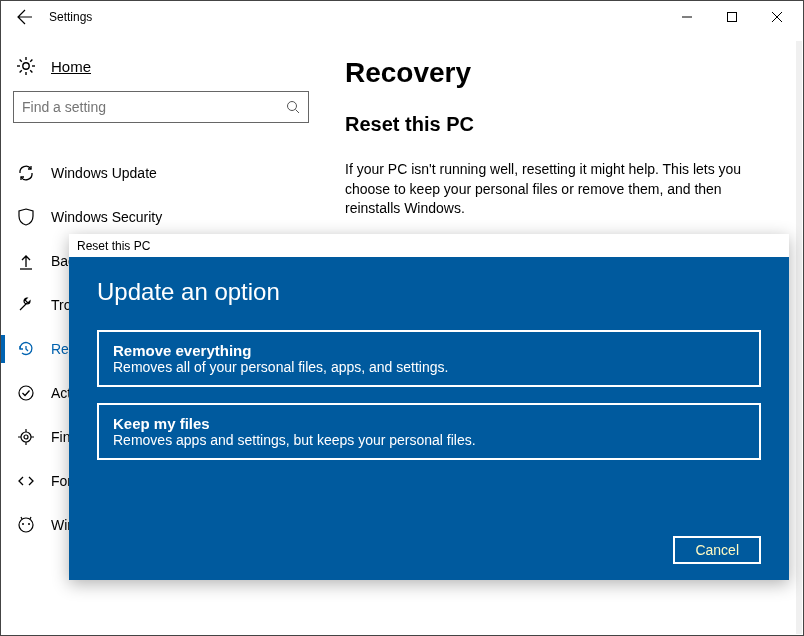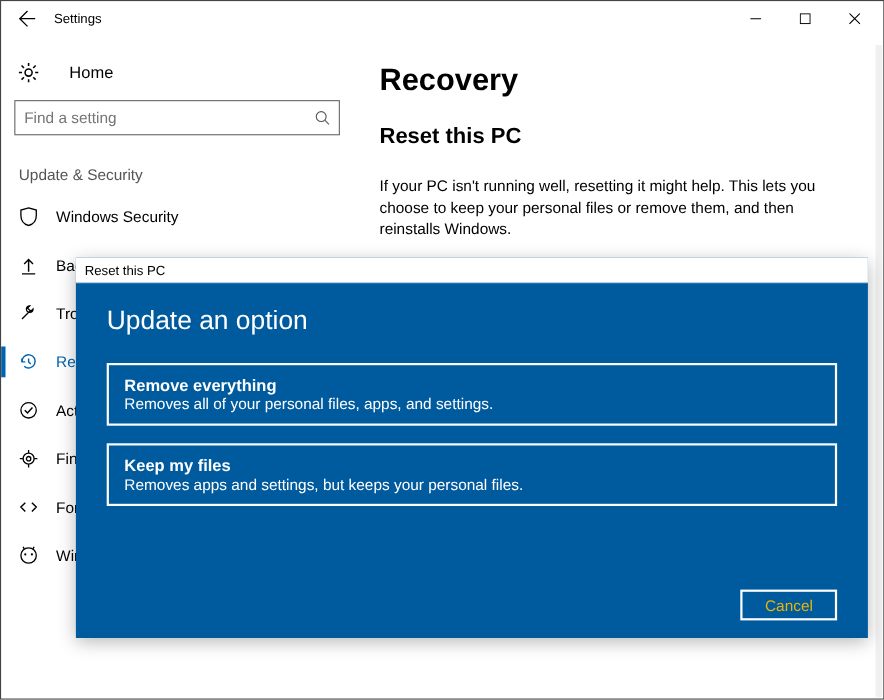--- a/index.html
+++ b/index.html
@@ -4,21 +4,21 @@
 <style>
 * { margin: 0; padding: 0; box-sizing: border-box; font-family: "Segoe UI", -apple-system, BlinkMacSystemFont, sans-serif; }
 body { width: 804px; height: 636px; background: #fff; position: relative; overflow: hidden; border: 1px solid #444; }
 .titlebar { height: 32px; display: flex; align-items: center; padding: 0 4px; }
 .back-btn { width: 40px; height: 32px; display: flex; align-items: center; justify-content: center; color: #000; }
 .title { font-size: 12px; margin-left: 4px; color: #000; }
 .win-controls { margin-left: auto; display: flex; }
 .win-ctl { width: 45px; height: 32px; display: flex; align-items: center; justify-content: center; color: #000; }
 .main { display: flex; height: calc(100% - 32px); }
 .sidebar { width: 320px; padding: 16px 12px 0 12px; }
-.home-row { display: flex; align-items: center; gap: 28px; padding: 8px 4px 16px 4px; }
+.home-row { display: flex; align-items: center; gap: 16px; padding: 8px 4px 16px 4px; text-decoration: underline; }
 .home-row svg { flex-shrink: 0; }
 .home-row span { font-size: 15px; }
 .search-box { display: flex; align-items: center; border: 1px solid #666; height: 32px; padding: 0 8px; margin-bottom: 28px; }
 .search-box input { border: none; outline: none; flex: 1; font-size: 14px; background: transparent; }
 .category-label { font-size: 14px; color: #555; margin: 4px 0 8px 4px; }
 .nav-item { display: flex; align-items: center; gap: 16px; height: 44px; padding: 0 4px; font-size: 14px; color: #000; }
 .nav-item.selected { color: #0063b1; position: relative; }
 .nav-item.selected::before { content: ""; position: absolute; left: -12px; top: 8px; bottom: 8px; width: 4px; background: #0063b1; }
 .nav-item svg { flex-shrink: 0; }
 .content { flex: 1; padding: 24px 24px 0 24px; }
@@ -27,21 +27,21 @@
 .section-body { font-size: 14px; color: #000; line-height: 1.4; max-width: 440px; margin-top: 24px; }
 .scrollbar { position: absolute; right: 1px; top: 40px; bottom: 1px; width: 6px; background: #f0f0f0; }
 .dialog-wrap { position: absolute; left: 68px; top: 233px; width: 720px; background: #005a9e; box-shadow: 0 4px 16px rgba(0,0,0,0.3); }
 .dialog-titlebar { background: #fff; height: 24px; display: flex; align-items: center; padding: 0 8px; font-size: 12px; color: #000; border-bottom: 1px solid #005a9e; }
 .dialog-body { padding: 20px 28px 16px 28px; color: #fff; }
 .dialog-heading { font-size: 24px; font-weight: 300; margin-bottom: 24px; }
 .option { border: 2px solid #fff; padding: 10px 14px; margin-bottom: 16px; cursor: pointer; }
 .option-title { font-size: 15px; font-weight: 600; }
 .option-desc { font-size: 14px; font-weight: 300; }
 .dialog-footer { display: flex; justify-content: flex-end; padding-top: 60px; }
-.cancel-btn { border: 2px solid #fff; background: transparent; color: #eab308; font-size: 14px; padding: 4px 20px; cursor: pointer; }
+.cancel-btn { border: 2px solid #fff; background: transparent; color: #fef9c3; font-size: 14px; padding: 4px 20px; cursor: pointer; }
 </style>
 </head>
 <body>
 
 <div class="titlebar">
   <div class="back-btn">
     <svg width="16" height="16" viewBox="0 0 16 16">
         <path d="M8 1 L1 8 L8 15 M1 8 H15" stroke="#000" stroke-width="1.2" fill="none"></path>
       </svg>
   </div>
@@ -83,22 +83,28 @@
         </svg>
       <span>Home</span>
     </div>
     <div class="search-box">
       <input type="text" placeholder="Find a setting" style="">
       <svg width="14" height="14" viewBox="0 0 14 14">
           <circle cx="6" cy="6" r="4.5" stroke="#555" stroke-width="1" fill="none"></circle>
           <line x1="9.5" y1="9.5" x2="13" y2="13" stroke="#555" stroke-width="1"></line>
         </svg>
     </div>
-    <div class="category-label">Update &amp; Security</div>
 
+    <div class="nav-item">
+      <svg width="18" height="18" viewBox="0 0 18 18">
+          <path d="M3 9 A6 6 0 0 1 14 5 M15 9 A6 6 0 0 1 4 13" stroke="#000" stroke-width="1.3" fill="none"></path>
+          <path d="M14 2 L14 5 L11 5 M4 16 L4 13 L7 13" stroke="#000" stroke-width="1.3" fill="none"></path>
+        </svg>
+      <span>Windows Update</span>
+    </div>
     <div class="nav-item">
       <svg width="18" height="18" viewBox="0 0 18 18">
           <path d="M9 1 L16 3 V8 C16 13 13 16 9 17 C5 16 2 13 2 8 V3 Z" stroke="#000" stroke-width="1.2" fill="none"></path>
         </svg>
       <span>Windows Security</span>
     </div>
     <div class="nav-item">
       <svg width="18" height="18" viewBox="0 0 18 18">
           <path d="M9 15 V4 M5 8 L9 4 L13 8" stroke="#000" stroke-width="1.3" fill="none"></path>
           <line x1="3" y1="17" x2="15" y2="17" stroke="#000" stroke-width="1.3"></line>

